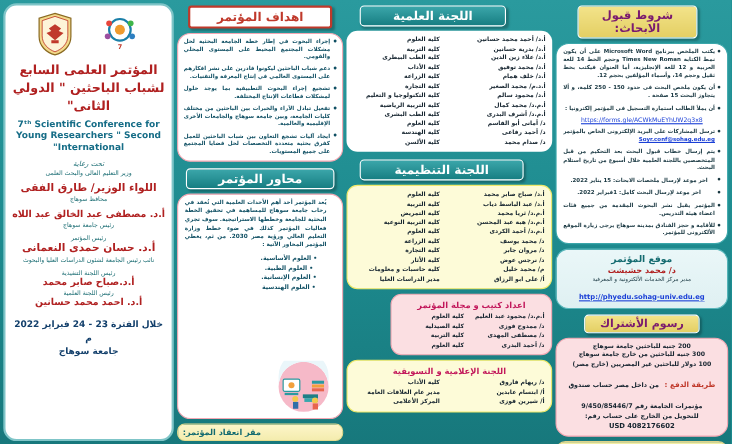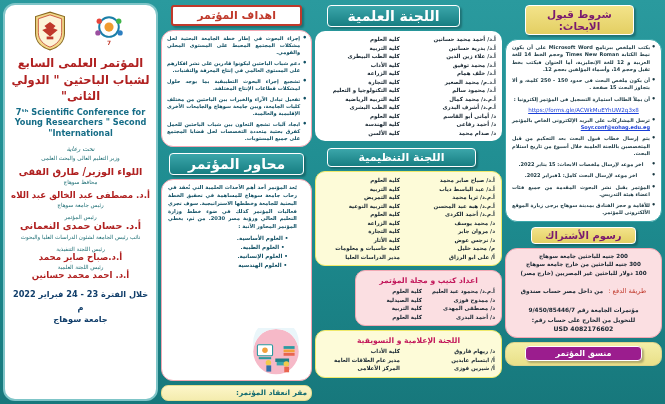--- a/index.html
+++ b/index.html
@@ -87,21 +87,21 @@
   }
   .axes-box{
     background:#ffffff;border:1.6px solid #f3a7b3;border-radius:12px;
     padding:4px 6px;box-sizing:border-box;flex:1;overflow:hidden;position:relative;
   }
   .axes-intro{color:#0f4f63;font-size:5.2px;line-height:1.5;text-align:justify;font-weight:bold;}
   .axes-item{color:#0f4f63;font-size:5.6px;font-weight:bold;margin:3px 0;text-align:center;}
   .illus{position:absolute;bottom:2px;right:4px;width:62px;height:50px;}
   .venue{
     background:linear-gradient(180deg,#fdf6c9,#f4ecae);
-    border-radius:7px;padding:2px 4px 3px;text-align:right;
+    border-radius:7px;padding:2px 4px 3px;text-align:left;
     border:1px solid #e6dc8e;
   }
   .venue-h{color:#146b70;font-weight:bold;font-size:7.4px;}
   .venue-t{color:#b02020;font-weight:bold;font-size:7.2px;line-height:1.3;}
 
   
   .cm-wrap{padding:4px 6px;box-sizing:border-box;}
   .cm-row{display:flex;flex-direction:row;justify-content:space-between;
           font-size:5.5px;line-height:1.55;font-weight:bold;}
   .cm-name{color:#14232e;text-align:right;flex:0 0 50%;}
@@ -128,21 +128,21 @@
   }
   .site-h{color:#146b70;font-weight:bold;font-size:8.4px;}
   .site-n{color:#b02020;font-weight:bold;font-size:7.4px;margin-top:1px;}
   .site-r{color:#16353f;font-size:5.2px;margin-top:1px;}
   .site-u{color:#1a3fd6;font-weight:bold;font-size:6.2px;margin-top:2px;text-decoration:underline;}
   .fees-box{
     background:#fbdfe2;border:1.4px solid #f3a7b3;border-radius:12px;
     padding:3px 6px 5px;box-sizing:border-box;text-align:center;
   }
   .fee-li{color:#14232e;font-size:5.6px;line-height:1.6;font-weight:bold;}
-  .fee-pay{color:#c0392b;font-weight:normal;font-size:6.6px;margin-top:2px;}
+  .fee-pay{color:#c0392b;font-weight:bold;font-size:6.6px;margin-top:2px;}
   .fee-acc{color:#14232e;font-size:5.8px;line-height:1.5;font-weight:bold;}
   .fee-usd{color:#14232e;font-weight:bold;font-size:6.2px;}
   .coord-box{
     background:linear-gradient(180deg,#f4efa8,#e9e089);
     border-radius:9px;padding:3px 5px 4px;box-sizing:border-box;text-align:center;
     border:1px solid #ded38a;
   }
 </style>
 </head>
 <body>
@@ -209,21 +209,21 @@
     <div class="hdr hdr-red" style="font-size:11px;margin:2px 10px 0;">اهداف المؤتمر</div>
 
     <div class="goal-box">
       <div class="goal-li">إجراء البحوث في إطار خطة الجامعة البحثية لحل مشكلات المجتمع المحيط على المستوى المحلي والقومي.</div>
       <div class="goal-li">دعم شباب الباحثين ليكونوا قادرين على نشر افكارهم على المستوى العالمي في إنتاج المعرفة والتقنيات.</div>
       <div class="goal-li">تشجيع إجراء البحوث التطبيقية بما يوجد حلول لمشكلات قطاعات الإنتاج المختلفة.</div>
       <div class="goal-li">تفعيل تبادل الآراء والخبرات بين الباحثين من مختلف كليات الجامعة، وبين جامعة سوهاج والجامعات الأخرى الإقليمية والعالمية.</div>
       <div class="goal-li" style="margin-bottom:0">ايجاد آليات تشجع التعاون بين شباب الباحثين للعمل كفرق بحثية متعددة التخصصات لحل قضايا المجتمع على جميع المستويات.</div>
     </div>
 
-    <div class="hdr" style="font-size:14px;margin:2px 8px 0;">محاور المؤتمر</div>
+    <div class="hdr" style="font-size:11px;margin:2px 8px 0;">محاور المؤتمر</div>
 
     <div class="axes-box">
       <div class="axes-intro" style="width:94%;margin-right:auto;">يُعد المؤتمر أحد أهم الأحداث العلمية التي تُعقد في رحاب جامعة سوهاج للمساهمة في تحقيق الخطة البحثية للجامعة وخططها الاستراتيجية. سوف تجري فعاليات المؤتمر كذلك في ضوء خطط وزارة التعليم العالي ورؤية مصر 2030. من ثم، يغطي المؤتمر المحاور الآتية :</div>
       <div style="margin-top:4px;width:62%;margin-left:0;">
         <div class="axes-item">• العلوم الأساسية.</div>
         <div class="axes-item">• العلوم الطبية.</div>
         <div class="axes-item">• العلوم الإنسانية.</div>
         <div class="axes-item">• العلوم الهندسية</div>
       </div>
       <svg class="illus" viewBox="0 0 90 72">
@@ -244,21 +244,21 @@
       </svg>
     </div>
 
     <div class="venue">
       <div class="venue-h">مقر انعقاد المؤتمر:</div>
     </div>
   </div>
 
   <div class="col col-mid">
 
-    <div class="hdr" style="font-size:14px;margin:2px 42px 0 12px;">اللجنة العلمية</div>
+    <div class="hdr" style="font-size:11px;margin:2px 42px 0 12px;">اللجنة العلمية</div>
 
     <div class="card white-card cm-wrap">
       <div class="cm-row">
           <span class="cm-name">أ.د/ أحمد محمد حسانين</span>
           <span class="cm-fac">كلية العلوم</span>
         </div>
       <div class="cm-row">
           <span class="cm-name">أ.د/ بدرية حسانين</span>
           <span class="cm-fac">كلية التربية</span>
         </div>
@@ -399,20 +399,26 @@
         <span>ترسل المشاركات على البريد الإلكترونى الخاص بالمؤتمر</span>
         <a class="cond-mail" href="#">Soyr.conf@sohag.edu.eg</a>
       </div>
       <div class="cond-li">يتم إرسال خطاب قبول البحث بعد التحكيم من قبل المتخصصين باللجنة العلمية خلال أسبوع من تاريخ استلام البحث.</div>
       <div class="cond-li" style="text-align:center">اخر موعد لإرسال ملخصات الابحاث: 15 يناير 2022.</div>
       <div class="cond-li" style="text-align:center">اخر موعد لإرسال البحث كامل: 1فبراير 2022.</div>
       <div class="cond-li">المؤتمر يقبل نشر البحوث المقدمة من جميع فئات اعضاء هيئة التدريس.</div>
       <div class="cond-li" style="margin-bottom:0">للأقامة و حجز الفنادق بمدينة سوهاج يرجى زيارة الموقع الألكترونى للمؤتمر.</div>
     </div>
 
+    <div class="site-box">
+      <div class="site-h">موقع المؤتمر</div>
+      <div class="site-n">د/ محمد حشيشت</div>
+      <div class="site-r">مدير مركز الخدمات الألكترونية و المعرفية</div>
+      <a class="site-u" href="#">http://phyedu.sohag-univ.edu.eg</a>
+    </div>
 
     <div class="hdr hdr-gold" style="font-size:10px;margin:1px 26px 0 26px;">رسوم الأشتراك</div>
 
     <div class="fees-box">
       <div class="fee-li">200 جنيه للباحثين جامعة سوهاج</div>
       <div class="fee-li">300 جنيه للباحثين من خارج جامعة سوهاج</div>
       <div class="fee-li">100 دولار للباحثين غير المصريين (خارج مصر)</div>
       <div>
         <span class="fee-pay">طريقة الدفع :</span>
         <span class="fee-acc">من داخل مصر حساب صندوق مؤتمرات الجامعة رقم 9/450/85446/7</span>

